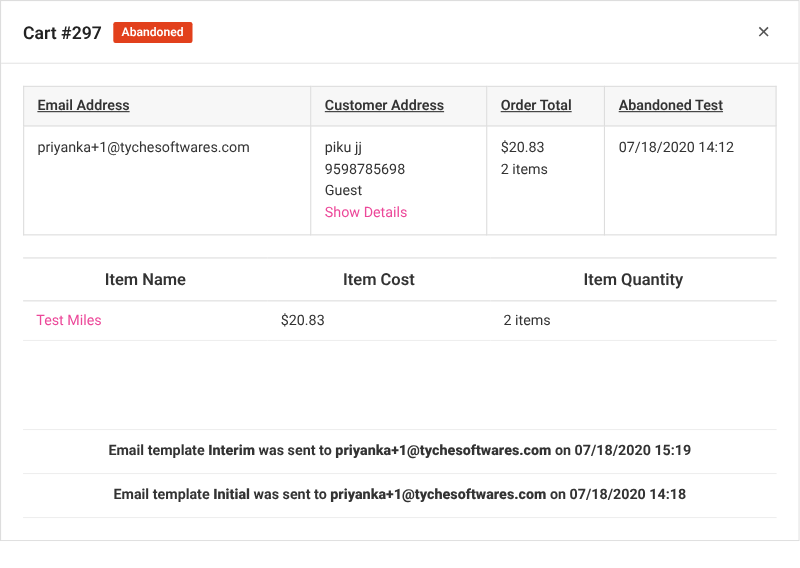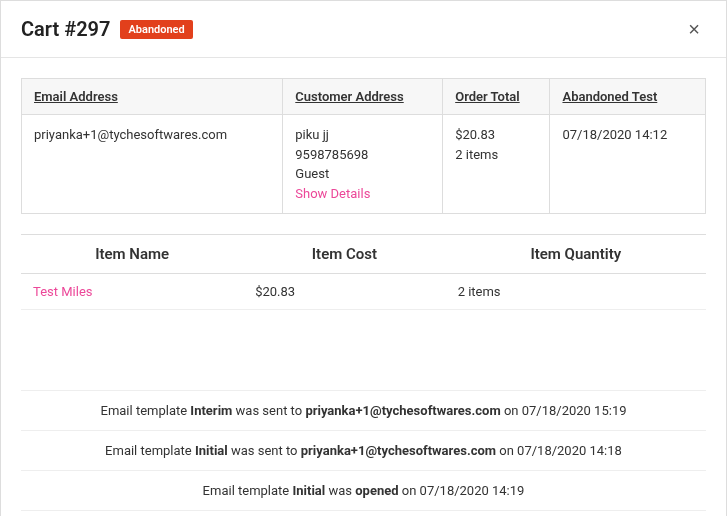--- a/index.html
+++ b/index.html
@@ -22,21 +22,21 @@
     justify-content: space-between;
     padding: 14px 20px;
     border-bottom: 1px solid #e5e5e5;
   }
   .modal-title-wrap {
     display: flex;
     align-items: center;
     gap: 10px;
   }
   .modal-title {
-    font-size: 20px;
+    font-size: 16px;
     font-weight: 600;
     color: #222;
   }
   .badge {
     background: #e2401c;
     color: #fff;
     font-size: 11px;
     font-weight: 600;
     padding: 3px 8px;
     border-radius: 2px;
@@ -95,20 +95,21 @@
     border-bottom: 1px solid #ddd;
   }
   table.items-table td {
     padding: 10px 12px;
     font-size: 13px;
     color: #333;
     border-bottom: 1px solid #eee;
   }
   .log-section {
     margin-top: 80px;
+    font-weight: bold;
   }
   .log-line {
     padding: 12px 8px;
     text-align: center;
     border-top: 1px solid #eee;
     font-size: 13px;
     color: #333;
   }
   .log-line:last-child {
     border-bottom: 1px solid #eee;
@@ -175,20 +176,17 @@
       </tbody>
     </table>
 
     <div class="log-section">
       <div class="log-line">
         <span>Email template </span><b>Interim</b><span> was sent to </span><b>priyanka+1@tychesoftwares.com</b><span> on 07/18/2020 15:19</span>
       </div>
       <div class="log-line">
         <span>Email template </span><b>Initial</b><span> was sent to </span><b>priyanka+1@tychesoftwares.com</b><span> on 07/18/2020 14:18</span>
       </div>
-      <div class="log-line">
-        <span>Email template </span><b>Initial</b><span> was </span><b>opened</b><span> on 07/18/2020 14:19</span>
-      </div>
     </div>
 
   </div>
 
 </div>
 
 </body></html>

